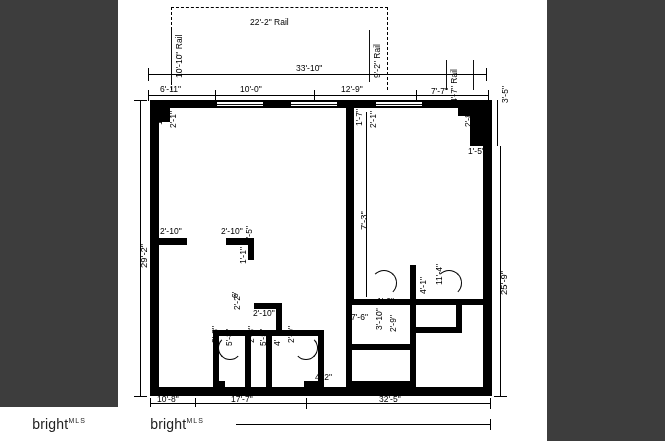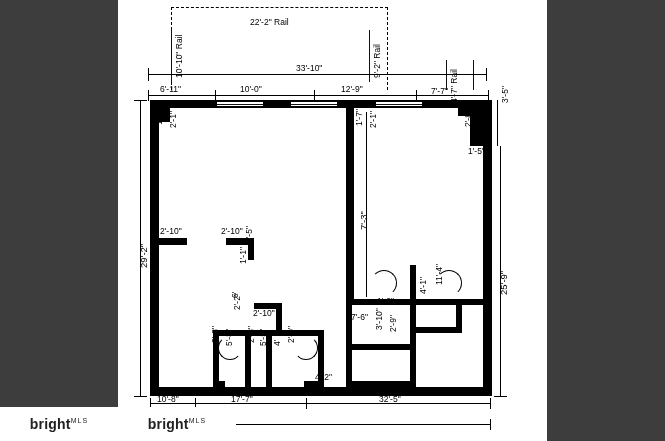--- a/index.html
+++ b/index.html
@@ -9,21 +9,21 @@
   .sidebar.left{left:0;width:118px;}
   .sidebar.right{right:0;width:118px;}
   .canvas{position:absolute;left:118px;top:0;width:429px;height:441px;background:#ffffff;}
   .plan{position:absolute;left:0;top:0;width:429px;height:441px;}
 
   
   .wm{position:absolute;bottom:0;height:34px;display:flex;align-items:center;}
   .wm.left{left:0;width:118px;background:#ffffff;justify-content:center;}
   .wm.right{left:118px;width:118px;background:#ffffff;justify-content:center;}
   .wm-text{font-size:14px;color:#222;letter-spacing:.2px;font-family:"Liberation Sans",sans-serif;}
-  .wm-text .b{font-weight:700;}
+  .wm-text .b{font-weight:400;}
   .wm-text .sub{font-size:7px;vertical-align:super;letter-spacing:1px;}
 
   
   .w{position:absolute;background:#000;}
   
   .t{position:absolute;background:#111;}
   
   .rail{position:absolute;border-top:1px dashed #000;border-left:1px dashed #000;border-right:1px dashed #000;}
   
   .dim{position:absolute;background:#000;}

